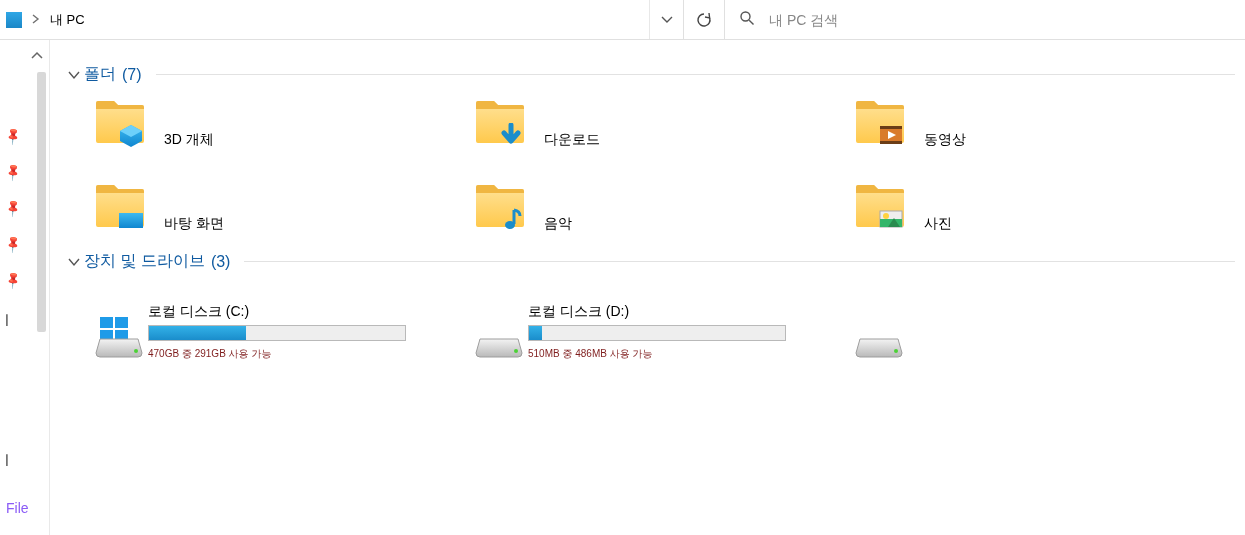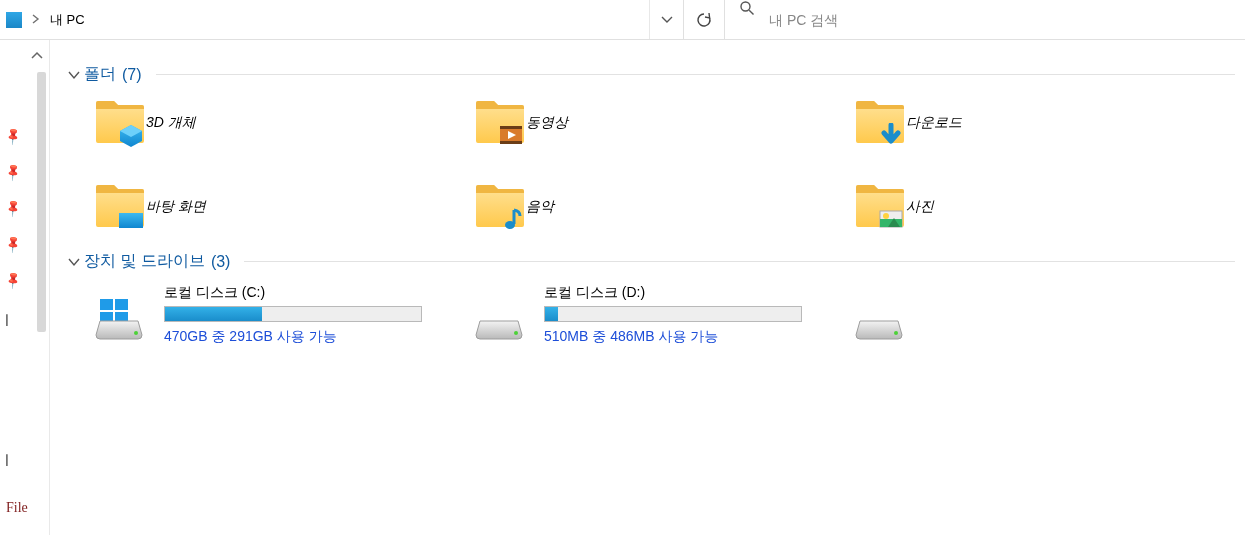--- a/index.html
+++ b/index.html
@@ -57,20 +57,21 @@
     align-items: center;
     justify-content: center;
     border-left: 1px solid #e0e0e0;
     border-right: 1px solid #e0e0e0;
     cursor: pointer;
     color: #444;
   }
   .search-box {
     width: 520px;
     display: flex;
+    align-items: center;
     padding: 0 14px;
     color: #888;
     cursor: text;
   }
   .search-icon { margin-right: 14px; color: #555; }
   .search-box input {
     border: none;
     outline: none;
     font-size: 14px;
     color: #000;
@@ -130,22 +131,21 @@
     left: 0;
     top: 412px;
     font-size: 14px;
     color: #000;
   }
   .nav-cut-label-3 {
     position: absolute;
     left: 6px;
     top: 460px;
     font-size: 14px;
-    color: #7f1d1d;
-    font-family: Liberation Serif, serif;
+    color: #8b5cf6;
   }
 
   .content {
     flex: 1;
     padding: 14px 10px 10px 18px;
     overflow: auto;
   }
 
   
   .section-header {
@@ -171,24 +171,23 @@
 
   
   .folders-grid {
     display: grid;
     grid-template-columns: repeat(3, 380px);
     row-gap: 32px;
     margin-left: 26px;
   }
   .folder-item {
     display: flex;
-    align-items: center;
-    gap: 0;
+    align-items: flex-end;
+    gap: 18px;
     cursor: pointer;
-    font-style: italic;
   }
   .folder-icon {
     width: 52px; height: 52px;
     position: relative;
   }
   .folder-base {
     position: absolute;
     inset: 0;
   }
   .folder-item .label {
@@ -204,23 +203,24 @@
 
   
   .drives-grid {
     display: grid;
     grid-template-columns: repeat(3, 380px);
     margin-left: 26px;
     margin-top: 4px;
   }
   .drive-item {
     display: flex;
-    align-items: center;
-    gap: 20px;
+    align-items: flex-end;
+    gap: 4px;
     cursor: pointer;
+    margin-top: 19px;
   }
   .drive-icon {
     width: 50px; height: 50px;
     margin-top: 6px;
   }
   .drive-body { min-width: 0; }
   .drive-name {
     font-size: 14px;
     margin-bottom: 4px;
   }
@@ -231,22 +231,22 @@
     background: #eeeeee;
     position: relative;
     margin-bottom: 6px;
   }
   .drive-fill {
     position: absolute;
     left: 0; top: 0; bottom: 0;
     background: linear-gradient(#33b1e8,#1a8dcb);
   }
   .drive-status {
-    font-size: 14px;
-    color: #1d4ed8;
+    font-size: 10px;
+    color: #7f1d1d;
   }
   .spacer-small { height: 8px; }
 </style>
 </head>
 <body>
 
 <div class="addr-row">
   <div class="addr-bar">
     <span class="addr-stub-icon"></span>
     <span class="addr-sep">
@@ -324,38 +324,38 @@
               </svg></span>
           </span>
           <span class="label">3D 개체</span>
         </div>
         <div class="folder-item">
           <span class="folder-icon">
             <svg class="folder-base" viewBox="0 0 52 52">
               <use href="#folderShape"></use>
             </svg>
             <span class="overlay"><svg viewBox="0 0 26 24">
+                <path d="M13 2 L13 14 M6 10 L13 18 L20 10" stroke="#1a8dcb" stroke-width="5" fill="none" stroke-linecap="round" stroke-linejoin="round"></path>
+              </svg></span>
+          </span>
+          <span class="label">다운로드</span>
+        </div>
+        <div class="folder-item">
+          <span class="folder-icon">
+            <svg class="folder-base" viewBox="0 0 52 52">
+              <use href="#folderShape"></use>
+            </svg>
+            <span class="overlay"><svg viewBox="0 0 26 24">
                 <rect x="2" y="3" width="22" height="18" fill="#d97b2b"></rect>
                 <rect x="2" y="3" width="22" height="3" fill="#6b3d17"></rect>
                 <rect x="2" y="18" width="22" height="3" fill="#6b3d17"></rect>
                 <polygon points="10,8 10,16 18,12" fill="#fff"></polygon>
               </svg></span>
           </span>
           <span class="label">동영상</span>
-        </div>
-        <div class="folder-item">
-          <span class="folder-icon">
-            <svg class="folder-base" viewBox="0 0 52 52">
-              <use href="#folderShape"></use>
-            </svg>
-            <span class="overlay"><svg viewBox="0 0 26 24">
-                <path d="M13 2 L13 14 M6 10 L13 18 L20 10" stroke="#1a8dcb" stroke-width="5" fill="none" stroke-linecap="round" stroke-linejoin="round"></path>
-              </svg></span>
-          </span>
-          <span class="label">다운로드</span>
         </div>
         <div class="folder-item">
           <span class="folder-icon">
             <svg class="folder-base" viewBox="0 0 52 52">
               <use href="#folderShape"></use>
             </svg>
             <span class="overlay"><svg viewBox="0 0 26 24">
                 <rect x="1" y="6" width="24" height="15" fill="url(#gBlue)"></rect>
               </svg></span>
           </span>

